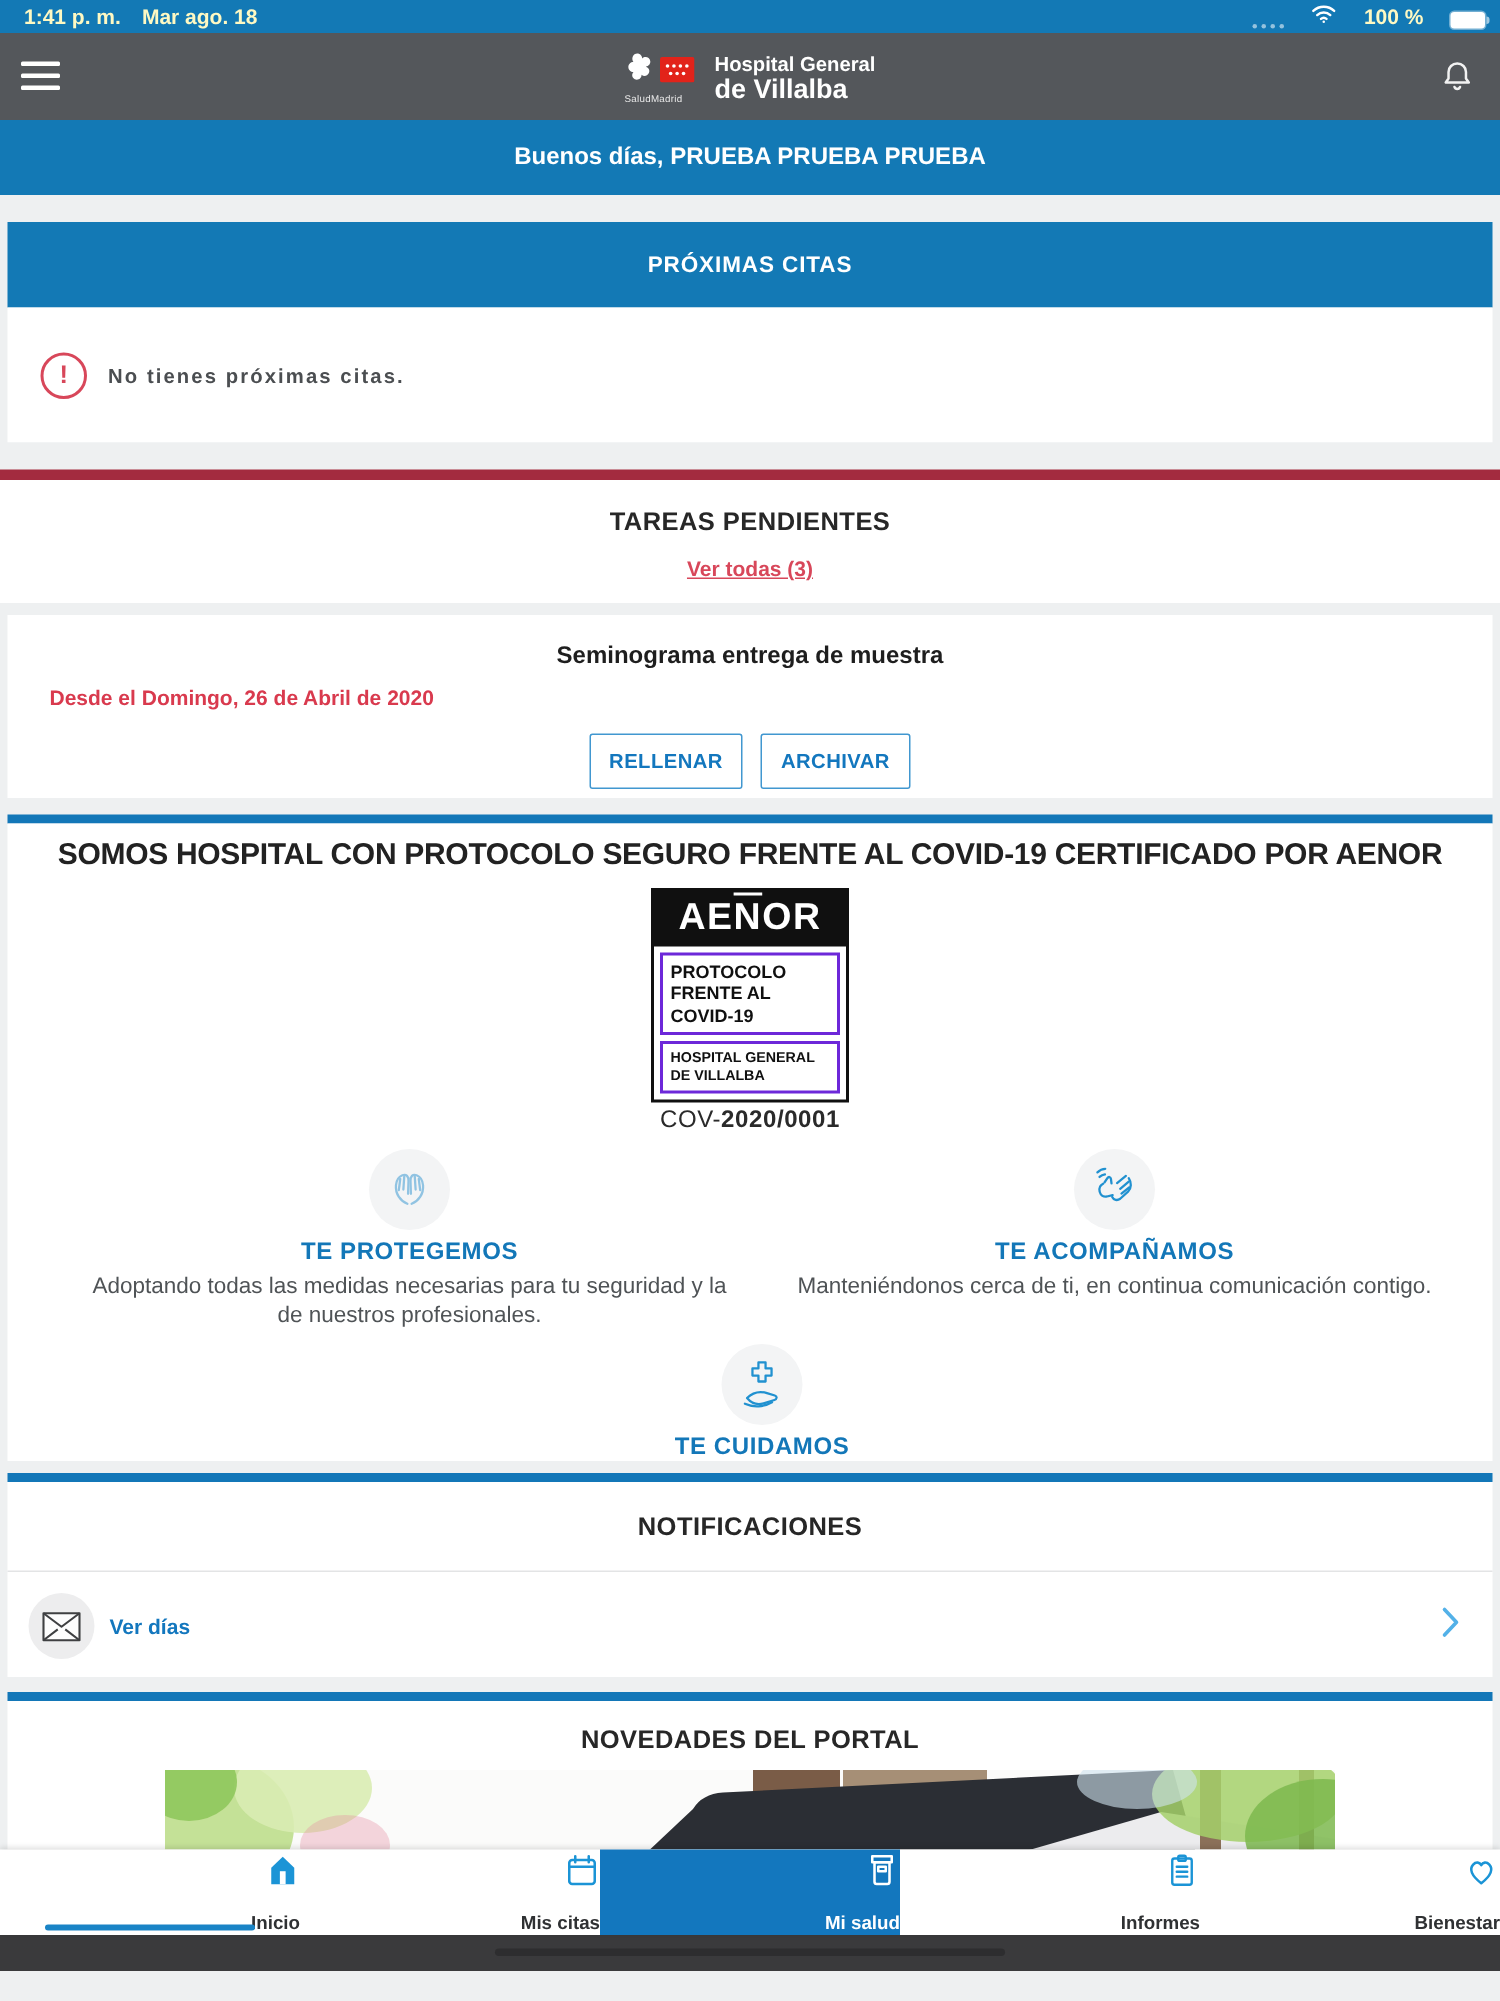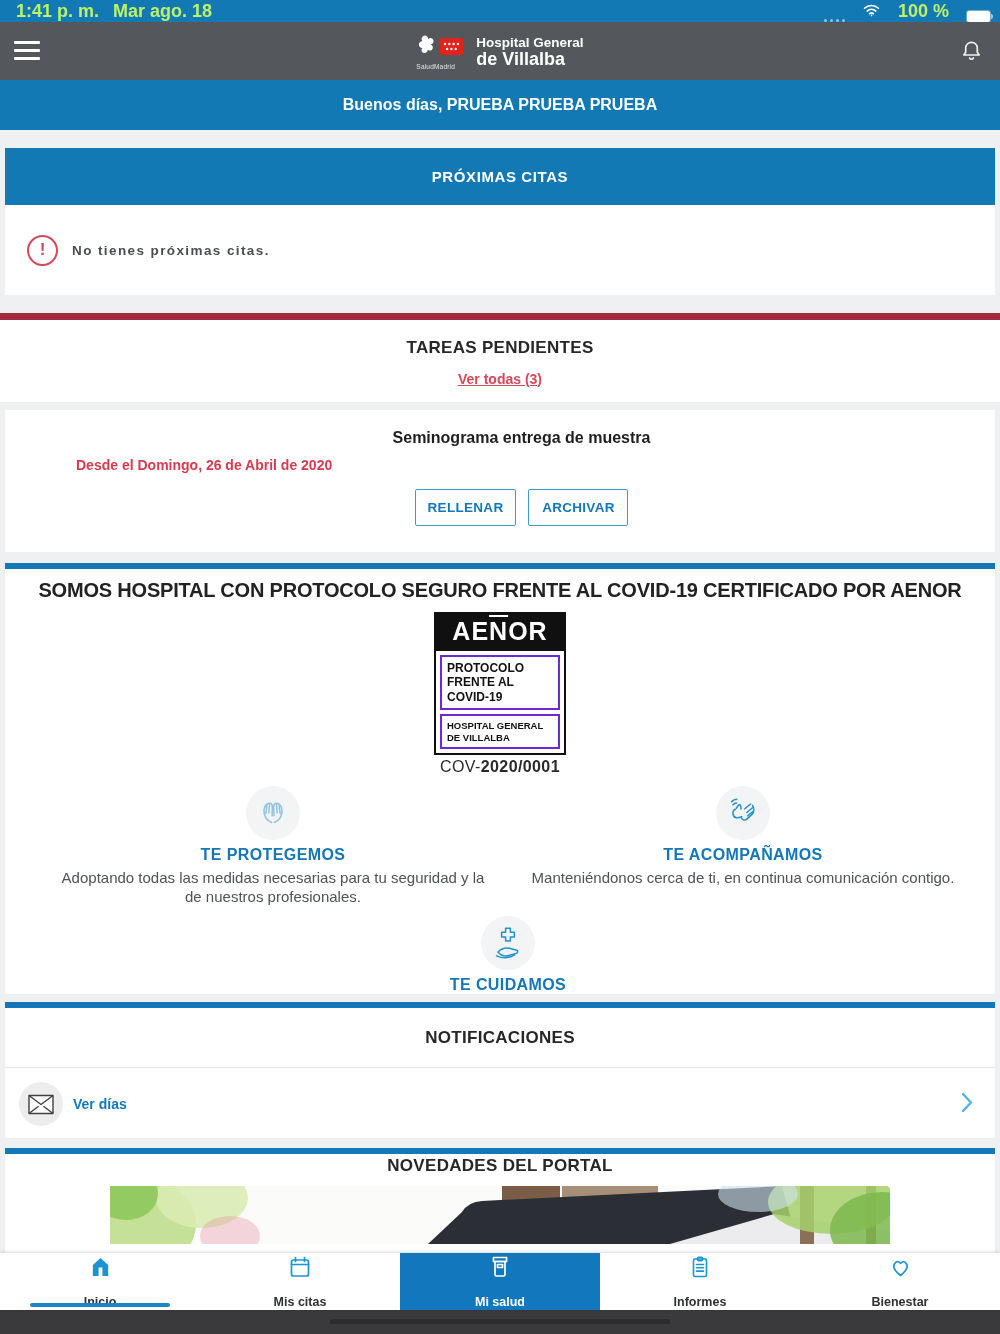--- a/index.html
+++ b/index.html
@@ -7,23 +7,23 @@
   body {
     font-family:"Liberation Sans", sans-serif;
     background:#eef0f1;
     overflow:hidden;
     position:relative;
   }
   .page { width:1000px; height:1334px; display:flex; flex-direction:column; }
 
   
   .status-bar {
-    height:22px; background:#1379b5; color:#bef264;
+    height:22px; background:#1379b5; color:#fef9c3;
     display:flex; align-items:center; justify-content:space-between;
-    padding:0 10px 0 16px; font-size:18px; flex:0 0 auto;
+    padding:0 10px 0 16px; font-size:14px; flex:0 0 auto;
   }
   .sb-left { display:flex; gap:14px; align-items:center; }
   .sb-time { font-weight:700; }
   .sb-date { font-weight:600; }
   .sb-right { display:flex; align-items:flex-end; gap:18px; }
   .sig-dots { display:flex; gap:3px; }
   .sig-dots i { width:3px; height:3px; border-radius:50%; background:rgba(255,255,255,.55); }
   .batt-label { font-weight:600; }
   .battery { position:relative; width:23px; height:11px; border-radius:2.5px; background:#fff; box-shadow:0 0 0 1px rgba(255,255,255,.4); }
   .battery::after { content:""; position:absolute; right:-3px; top:3px; width:2px; height:5px; background:rgba(255,255,255,.6); border-radius:0 2px 2px 0; }
@@ -74,21 +74,21 @@
   .citas-empty-text { margin-left:14px; color:#4b4e51; font-size:13.5px; font-weight:700; letter-spacing:1.4px; }
 
   .red-divider { height:7px; background:#a32b3f; flex:0 0 auto; }
   .blue-divider { height:6px; background:#1377b8; margin:0 5px; flex:0 0 auto; }
 
   
   .tareas-head { height:82px; text-align:center; padding-top:18px; }
   .tareas-title { font-size:17px; font-weight:700; color:#272727; letter-spacing:.3px; }
   .ver-todas { display:inline-block; margin-top:13px; color:#d8475a; font-size:14px; font-weight:600; text-decoration:underline; cursor:pointer; }
 
-  .task-card { height:142px; position:relative; padding-top:19px;padding-left:43px; }
+  .task-card { height:122px; position:relative; padding-top:19px; }
   .task-title { text-align:center; font-size:16px; font-weight:700; color:#1e1e1e; }
   .task-since { margin:10px 0 0 28px; color:#d93a4e; font-size:14px; font-weight:600; }
   .task-buttons { display:flex; justify-content:center; gap:12px; margin-top:16px; }
   .btn-outline {
     min-width:100px; height:37px; background:#fff; border:1.5px solid #4197d0; border-radius:2px;
     color:#1377be; font-family:"Liberation Sans",sans-serif; font-size:13.5px; font-weight:700;
     letter-spacing:.3px; cursor:pointer; padding:0 12px;
   }
 
   
@@ -117,30 +117,30 @@
   
   .notif-card { height:130px; }
   .notif-title { text-align:center; padding-top:20px; font-size:17px; font-weight:700; color:#272727; letter-spacing:.3px; }
   .notif-sep { border:none; border-top:1px solid #e3e4e5; margin-top:19px; }
   .notif-row { display:flex; align-items:center; height:72px; padding:0 22px 0 14px; cursor:pointer; }
   .mail-circle { width:44px; height:44px; border-radius:50%; background:#ededee; display:flex; align-items:center; justify-content:center; flex:0 0 auto; }
   .ver-buzon { margin-left:10px; color:#1377be; font-size:14px; font-weight:700; }
   .notif-chevron { margin-left:auto; }
 
   
-  .novedades-card { height:99px; text-align:center; padding-top:2px; overflow:hidden; }
+  .novedades-card { height:99px; text-align:center; padding-top:16px; overflow:hidden; }
   .novedades-title { font-size:17px; font-weight:700; color:#272727; letter-spacing:.3px; }
   .novedades-photo { width:780px; height:58px; margin:10px auto 0; overflow:hidden; }
 
   
   .tab-bar {
     height:57px; background:#fff; flex:0 0 auto; display:flex;
     box-shadow:0 -1px 4px rgba(0,0,0,.15); position:relative; z-index:2;
   }
-  .tab { flex:1 1 0; display:flex; flex-direction:column; align-items:center; justify-content:center; gap:16px; cursor:pointer; position:relative; }
+  .tab { flex:1 1 0; display:flex; flex-direction:column; align-items:flex-end; justify-content:center; gap:16px; cursor:pointer; position:relative; }
   .tab-label { font-size:12.5px; font-weight:700; color:#2f3133; }
   .tab.highlighted { background:#1377be; }
   .tab.highlighted .tab-label { color:#fff; }
   .active-underline { position:absolute; left:30px; bottom:3px; width:140px; height:4px; background:#1a84c6; border-radius:2px; }
 
   .home-bar { height:24px; background:#3a3a3c; flex:0 0 auto; position:relative; }
   .home-indicator { position:absolute; left:50%; top:9px; transform:translateX(-50%); width:340px; height:5px; border-radius:3px; background:#2d2d2f; }
 </style>
 </head>
 <body>

